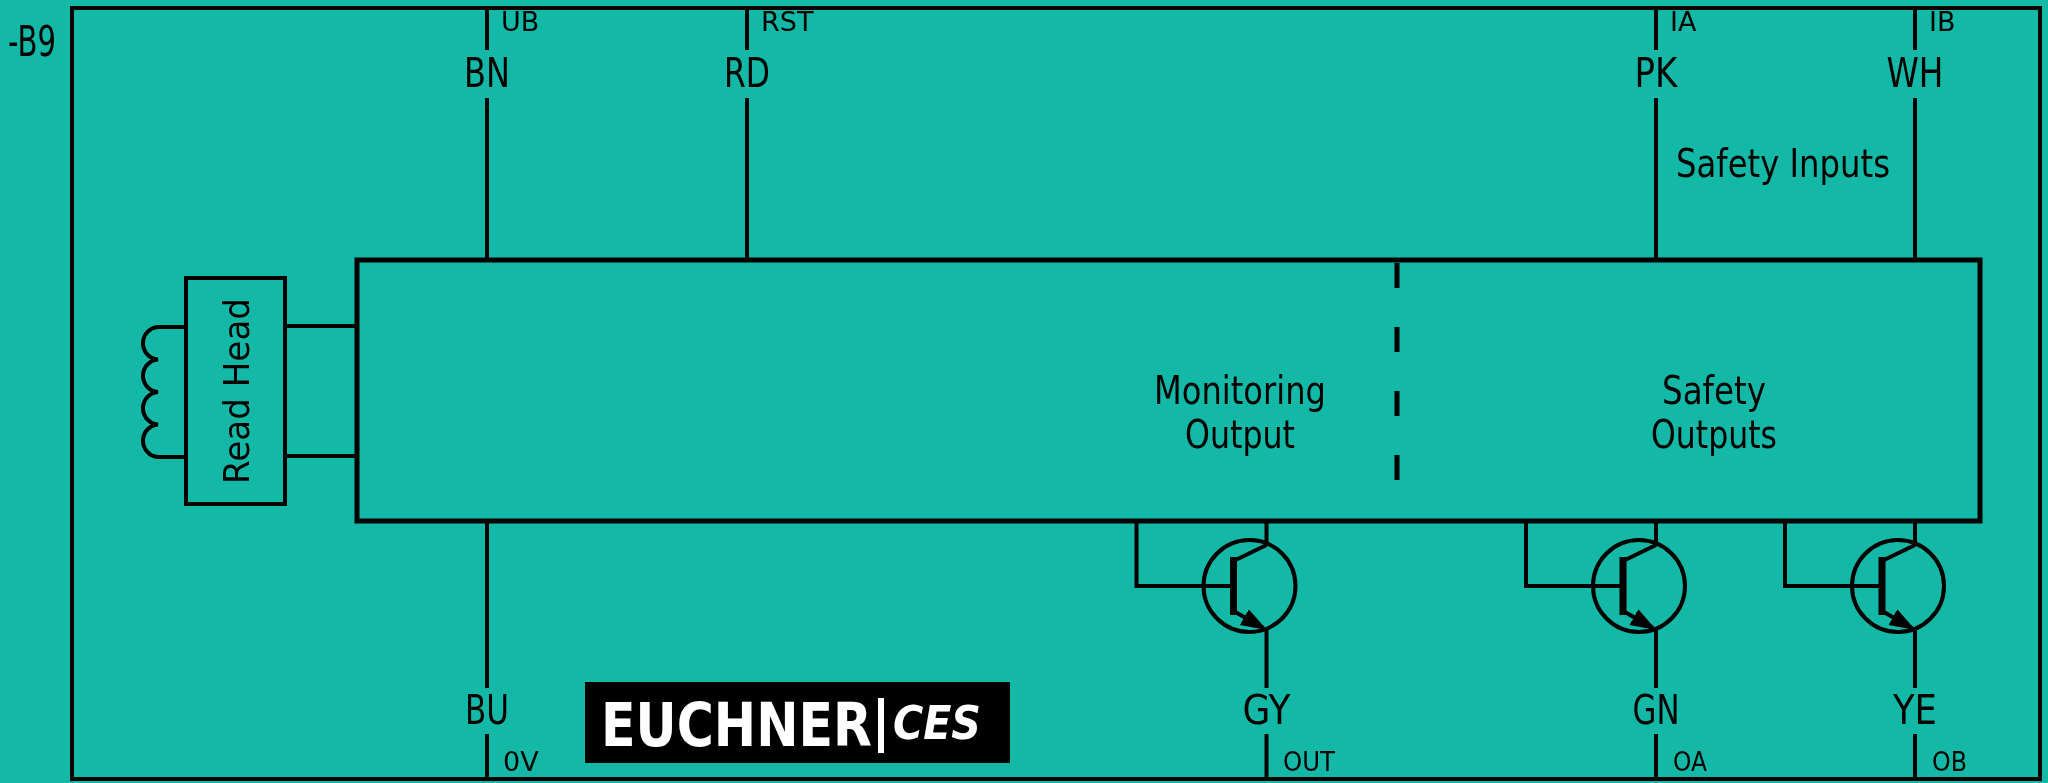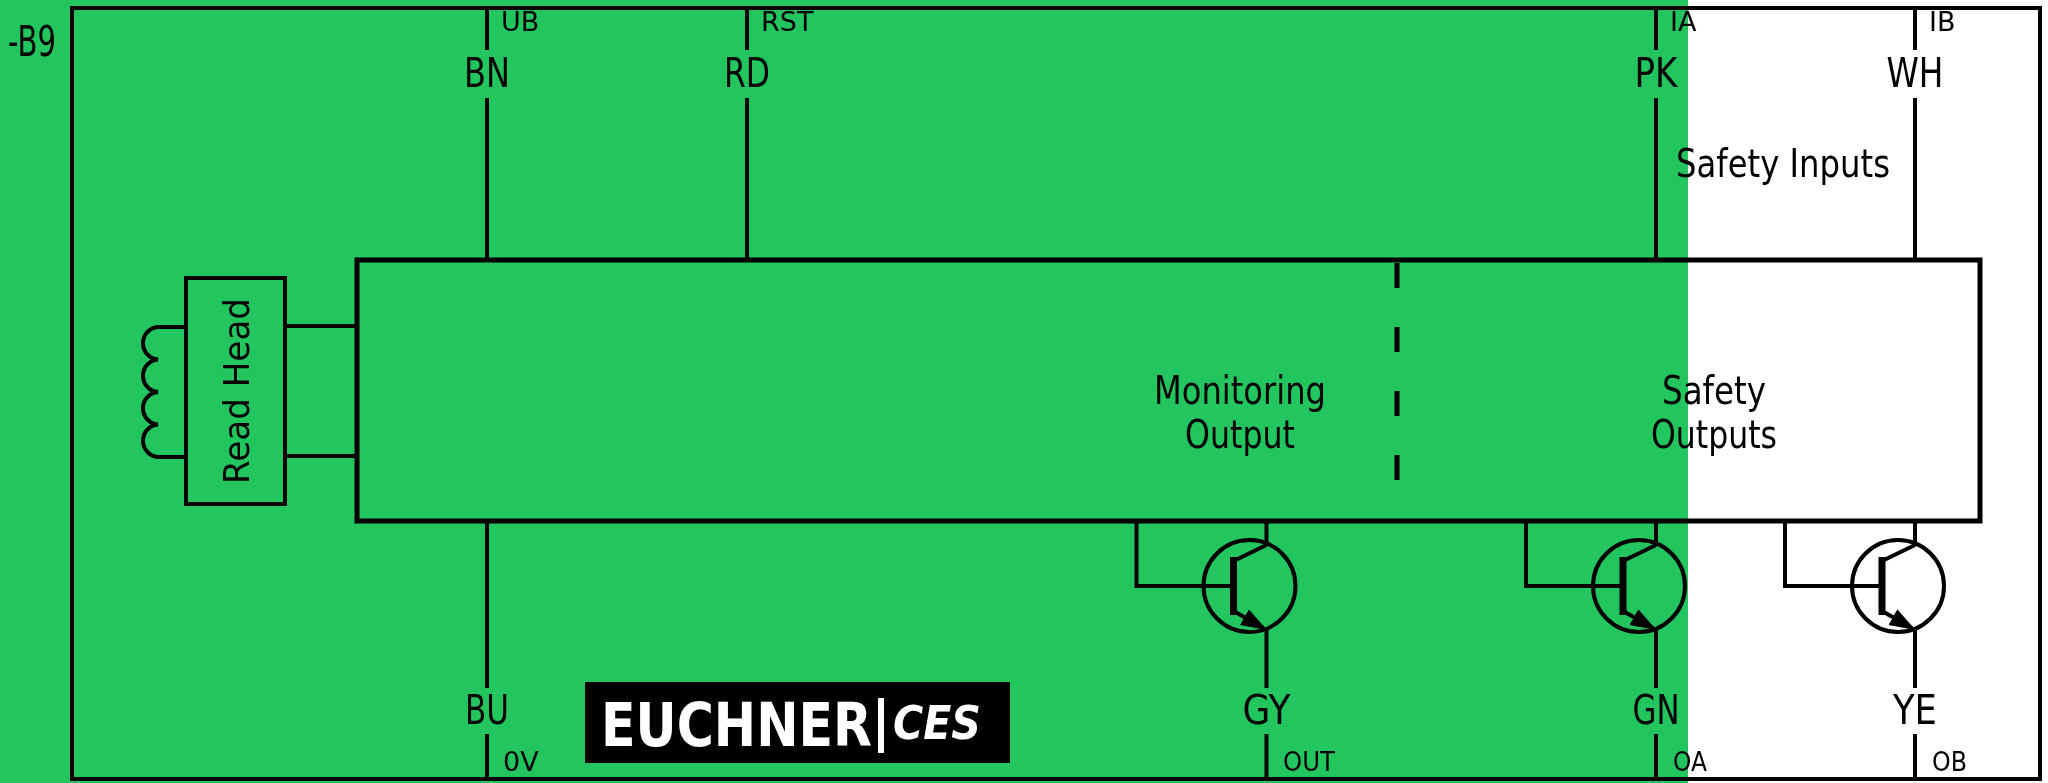--- a/index.html
+++ b/index.html
@@ -1,17 +1,17 @@
 <!DOCTYPE html>
 <html><head>
 <meta charset="utf-8">
 <style>
   html, body { margin: 0; padding: 0; background: #ffffff; }
   body { font-family: "DejaVu Sans", "Liberation Sans", sans-serif; }
-  .diagram-wrap { width: 1688px; height: 783px; background: #22c55e; }
+  .diagram-wrap { width: 2048px; height: 783px; background: #14b8a6; }
   svg text { fill: #000000; font-family: "DejaVu Sans", "Liberation Sans", sans-serif; }
   .stroke       { stroke: #000000; fill: none; stroke-width: 4; }
   .stroke-thick { stroke: #000000; fill: none; stroke-width: 5; }
   .bar          { stroke: #000000; fill: none; stroke-width: 7; }
   .dashed       { stroke: #000000; fill: none; stroke-width: 5; stroke-dasharray: 25 39; }
   .wire-label   { font-size: 40px; }
   .pin-label    { font-size: 27px; }
   .section-label{ font-size: 39px; }
   .tag-label    { font-size: 42px; }
   .readhead-label { font-size: 36px; }

